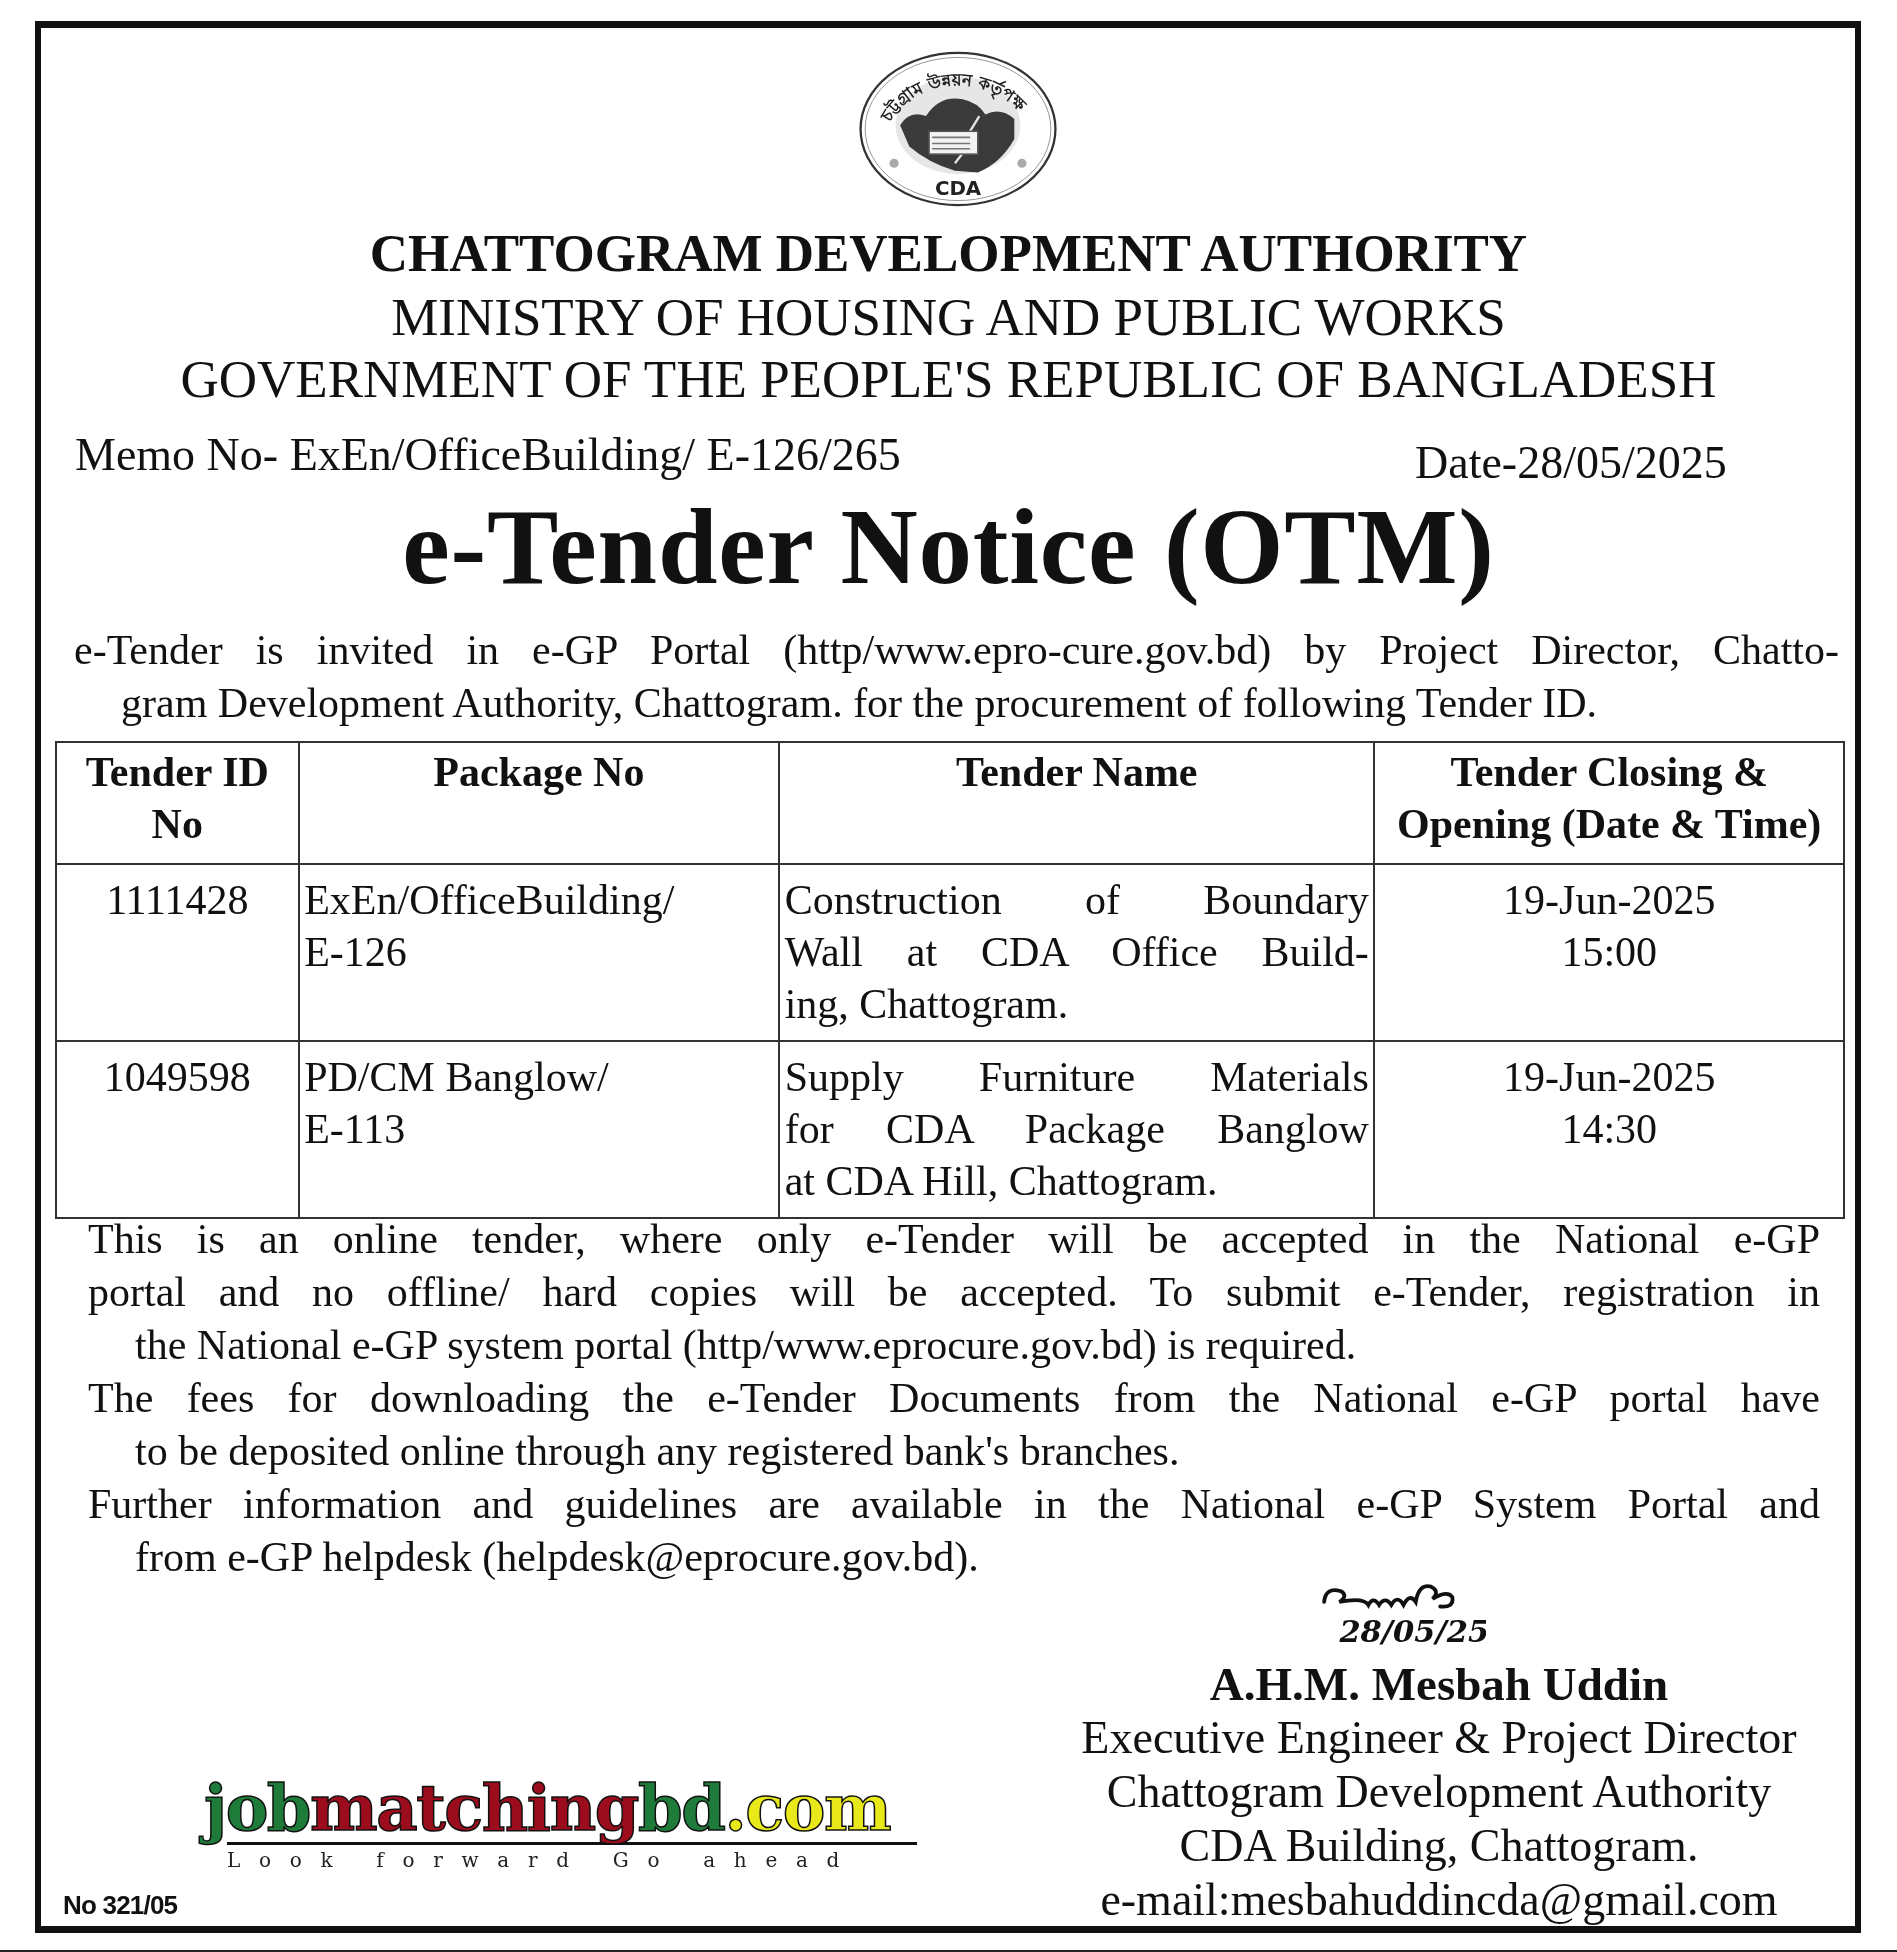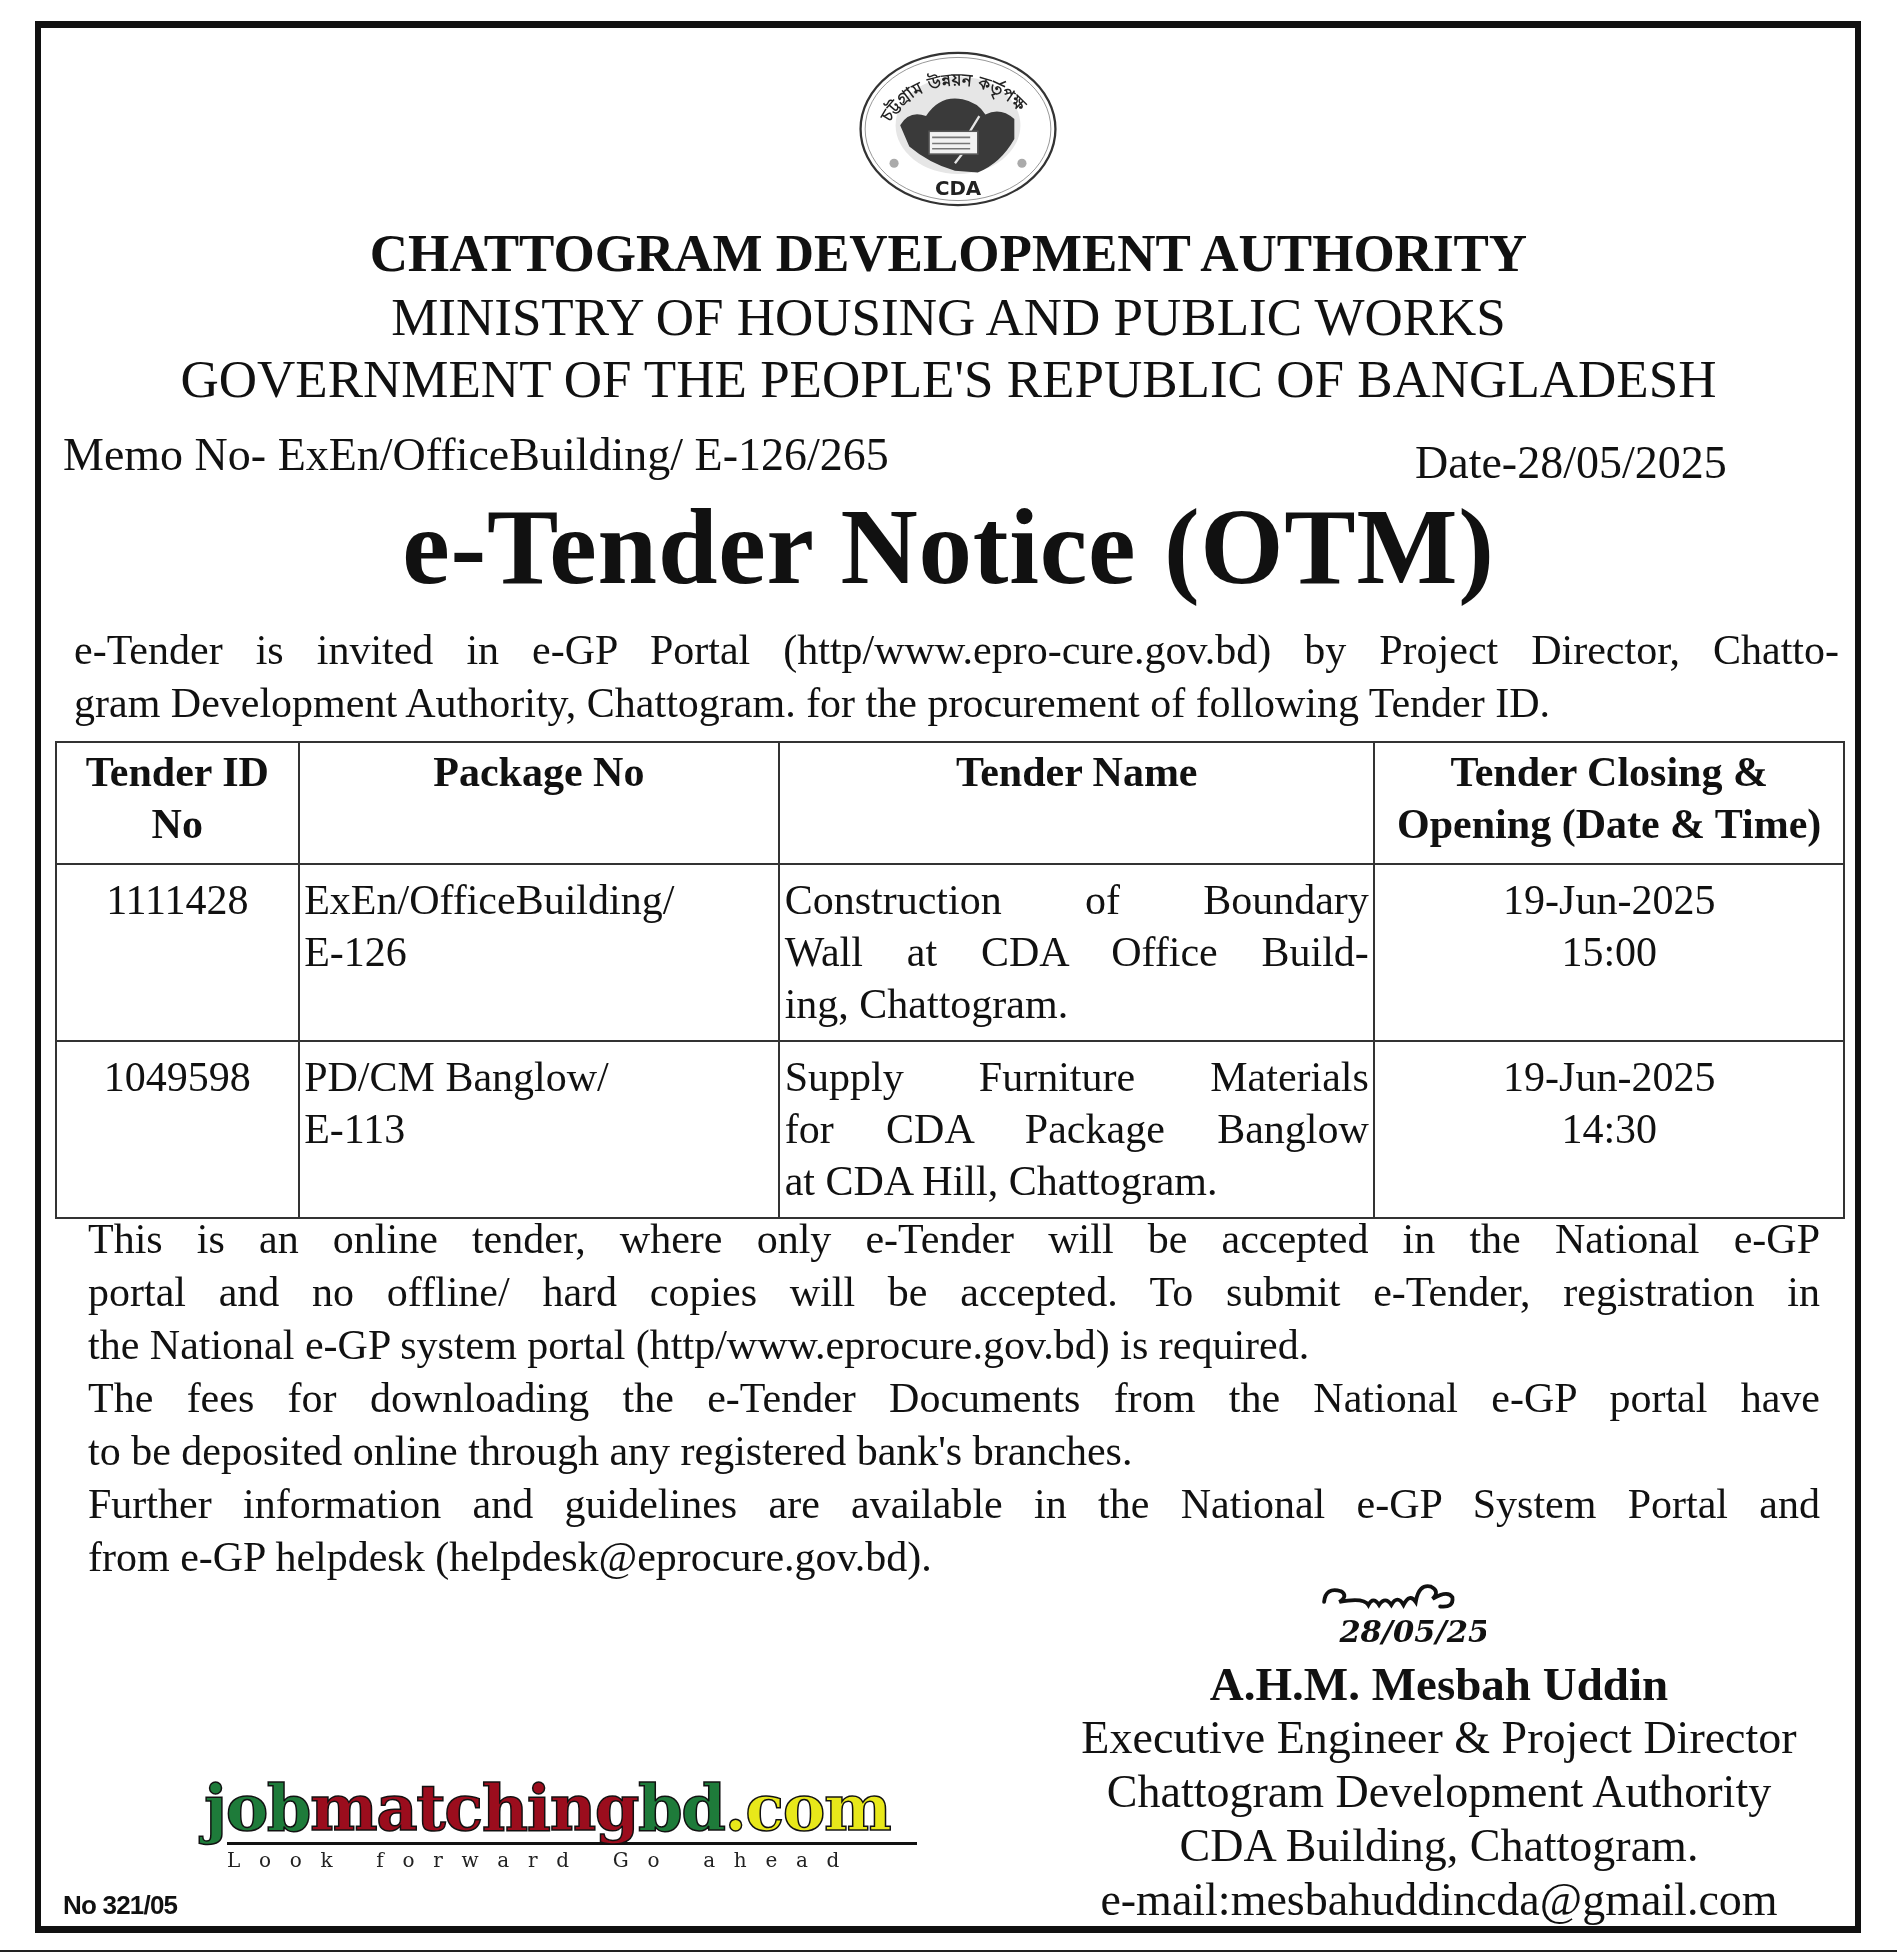--- a/index.html
+++ b/index.html
@@ -22,21 +22,21 @@
   .logo { position: absolute; left: 856px; top: 49px; width: 204px; height: 160px; }
 
   .hdr { position: absolute; left: 0; width: 1897px; text-align: center; font-size: 53px; line-height: 1; }
   .hdr.bold { font-weight: bold; }
 
   .memo { font-size: 46px; line-height: 1; }
   .title { position: absolute; left: 0; width: 1897px; text-align: center; font-size: 107px; font-weight: bold; line-height: 1; letter-spacing: 0.8px; }
 
   .para { position: absolute; font-size: 42px; line-height: 53px; text-align: justify; }
   .para .line { display: block; white-space: nowrap; text-align-last: justify; }
-  .para .line.last { text-align-last: left; }
+  .para .line.last { text-align-last: left; margin-left: 47px; }
 
   table.tender {
     position: absolute; left: 55px; top: 741px; width: 1790px;
     border-collapse: collapse; font-size: 42px; line-height: 52px;
   }
   table.tender th, table.tender td { border: 2.3px solid #333; vertical-align: top; padding: 0 4.6px; }
   table.tender th { font-weight: bold; text-align: center; height: 117px; padding-top: 3.1px; }
   table.tender td { height: 166px; padding-top: 9.2px; }
   table.tender td.c { text-align: center; }
   table.tender td.name { text-align: justify; }
@@ -82,21 +82,21 @@
       <textPath href="#arc" startOffset="6%">চট্টগ্রাম উন্নয়ন কর্তৃপক্ষ</textPath>
     </text>
     <text x="134" y="192" text-anchor="middle" font-family="DejaVu Sans, sans-serif" font-size="26" font-weight="bold" fill="#222">CDA</text>
   </svg>
 </div>
 
 <div class="hdr bold" style="top:227px;">CHATTOGRAM DEVELOPMENT AUTHORITY</div>
 <div class="hdr" style="top:291px;">MINISTRY OF HOUSING AND PUBLIC WORKS</div>
 <div class="hdr" style="top:353px;">GOVERNMENT OF THE PEOPLE'S REPUBLIC OF BANGLADESH</div>
 
-<div class="abs memo" style="left:63px; top:432px;">Memo No- ExEn/OfficeBuilding/ E-126/265</div>
+<div class="abs memo" style="left:75px; top:432px;">Memo No- ExEn/OfficeBuilding/ E-126/265</div>
 <div class="abs memo" style="left:1415px; top:440px;">Date-28/05/2025</div>
 
 <div class="title" style="top:494px;">e-Tender Notice (OTM)</div>
 
 <div class="para" style="left:74px; top:624px; width:1765px;">
   <span class="line">e-Tender is invited in e-GP Portal (http/www.epro-cure.gov.bd) by Project Director, Chatto-</span>
   <span class="line last">gram Development Authority, Chattogram. for the procurement of following Tender ID.</span>
 </div>
 
 <table class="tender">

